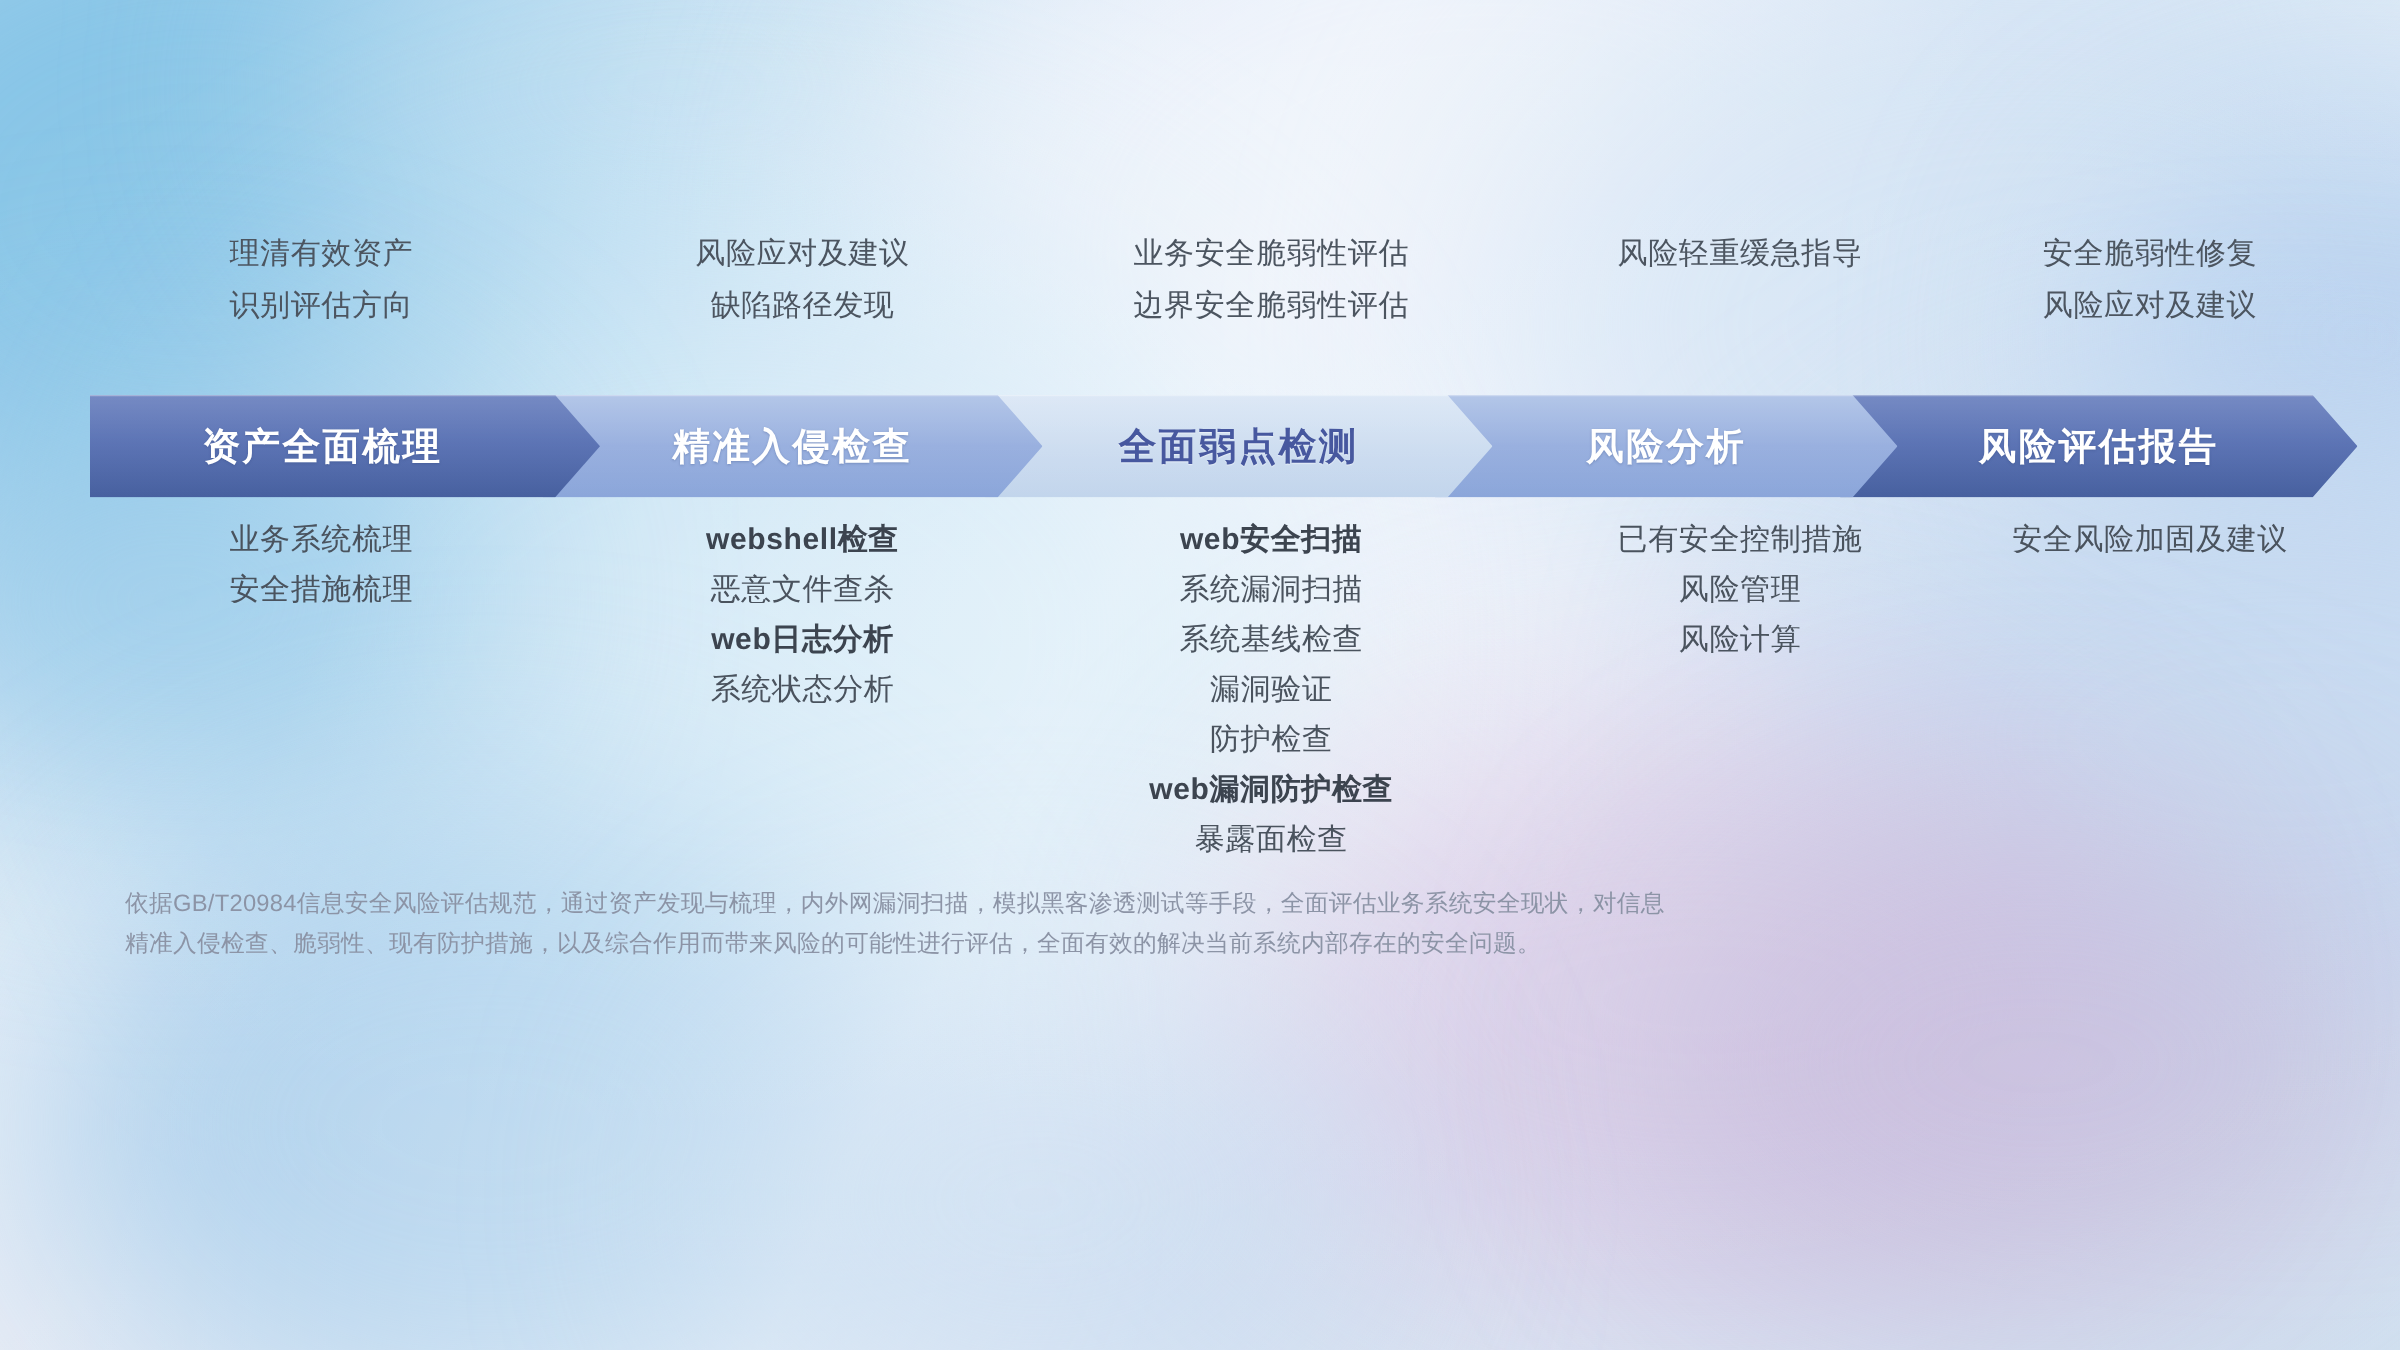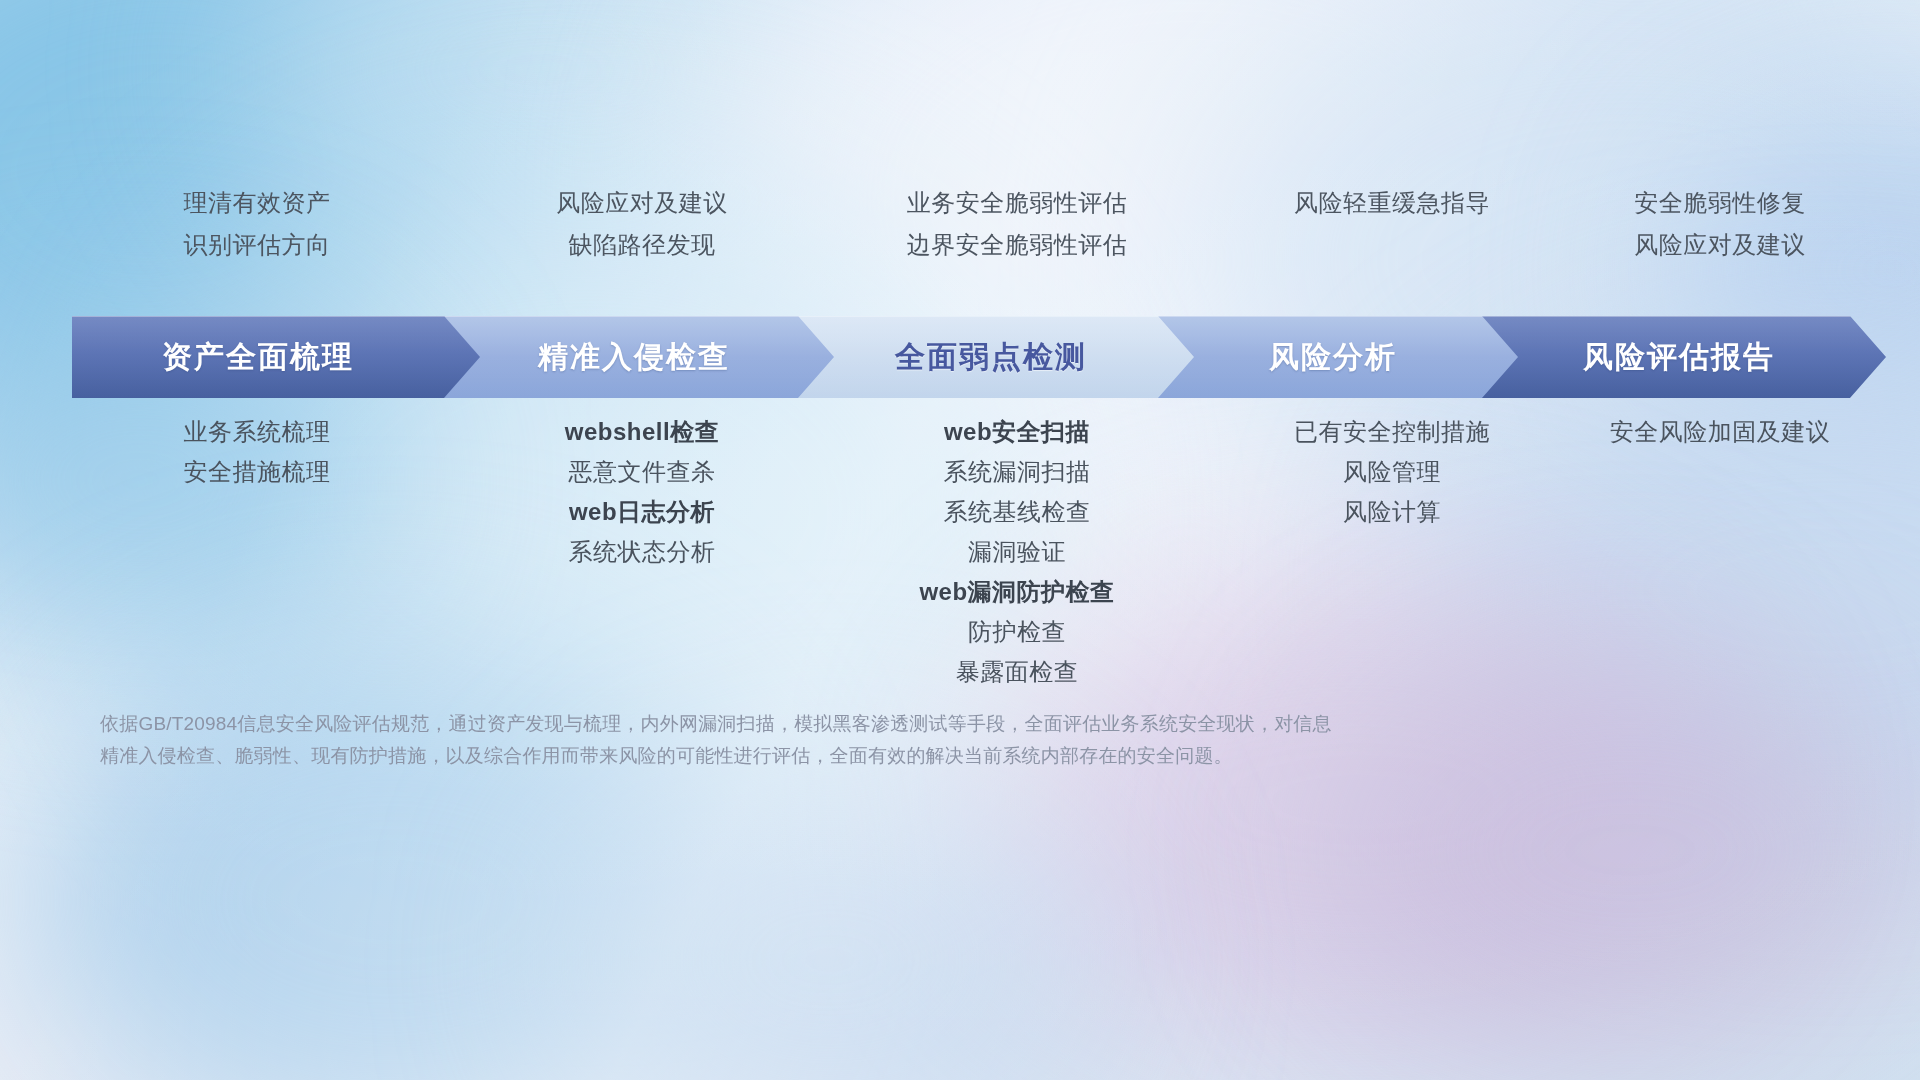--- a/index.html
+++ b/index.html
@@ -199,22 +199,22 @@
         <div class="item emph">webshell检查</div>
         <div class="item">恶意文件查杀</div>
         <div class="item emph">web日志分析</div>
         <div class="item">系统状态分析</div>
       </div>
       <div class="bot-col">
         <div class="item emph">web安全扫描</div>
         <div class="item">系统漏洞扫描</div>
         <div class="item">系统基线检查</div>
         <div class="item">漏洞验证</div>
+        <div class="item">防护检查</div>
         <div class="item emph">web漏洞防护检查</div>
-        <div class="item">防护检查</div>
         <div class="item">暴露面检查</div>
       </div>
       <div class="bot-col">
         <div class="item">已有安全控制措施</div>
         <div class="item">风险管理</div>
         <div class="item">风险计算</div>
       </div>
       <div class="bot-col">
         <div class="item">安全风险加固及建议</div>
       </div>

